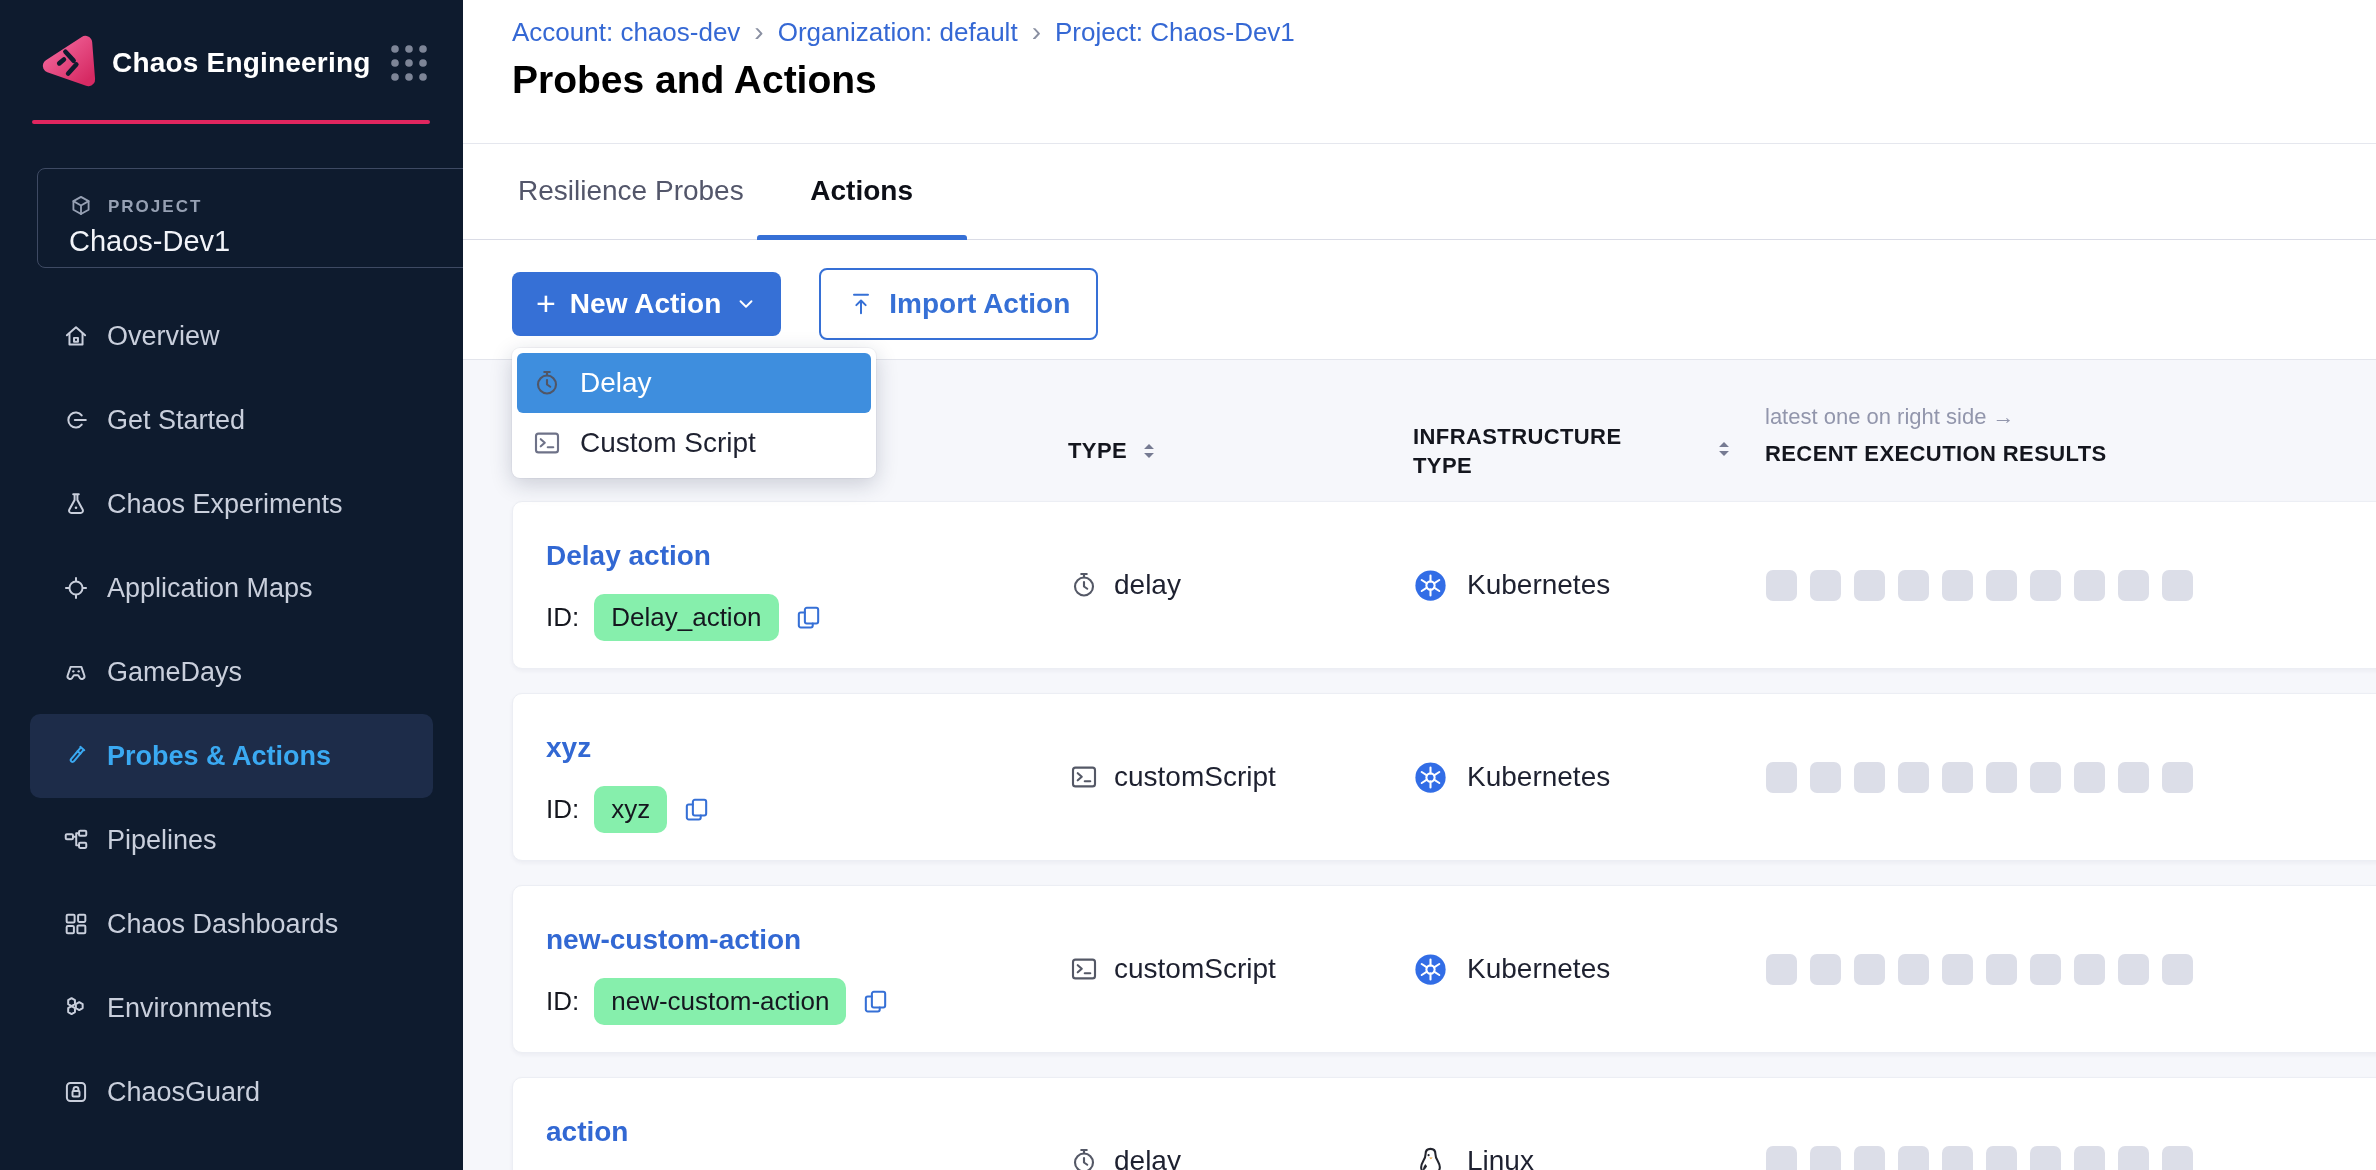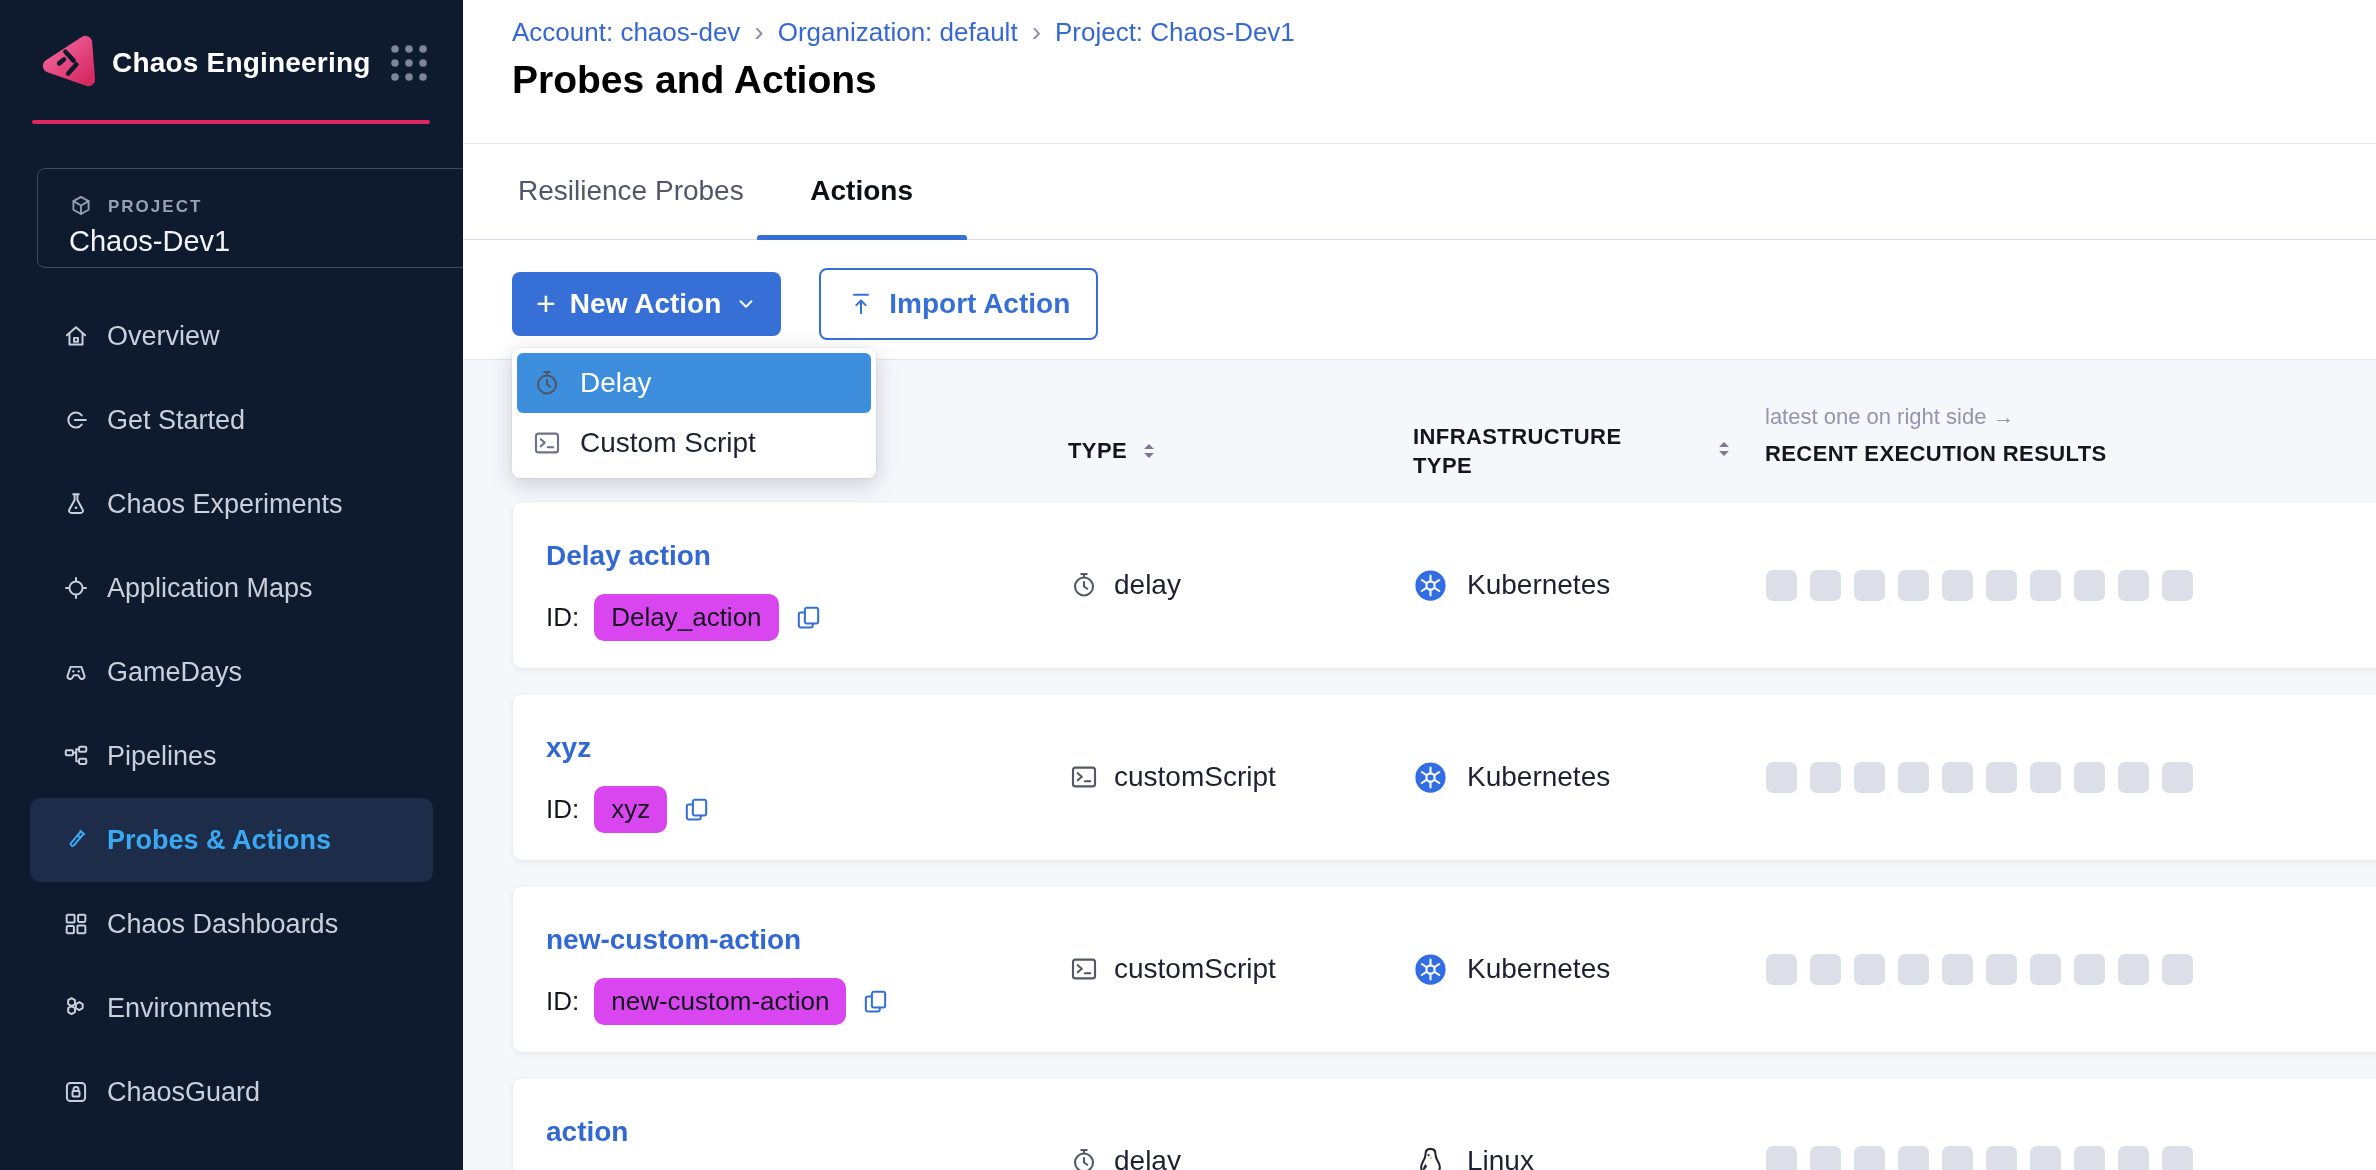--- a/index.html
+++ b/index.html
@@ -82,21 +82,21 @@
   .th-results { position:absolute; left:1302px; top:44px; }
   .th-text { font-size:22px; font-weight:bold; color:#14161e; letter-spacing:.4px; }
   .sort-icon { width:22px; height:22px; color:#767b92; cursor:pointer; }
   .results-note { font-size:22px; color:#9296ac; margin-bottom:11px; }
   .rows { position:absolute; left:0; right:0; top:141px; display:flex; flex-direction:column; gap:24px; }
   .row { position:relative; margin-left:49px; margin-right:-24px; height:168px; background:#fff;
     border:1px solid #eceef4; border-radius:10px; box-shadow:0 2px 4px rgba(35,45,75,.05); }
   .row-name { position:absolute; left:33px; top:38px; font-size:28px; font-weight:bold; color:var(--link); cursor:pointer; text-decoration:none; }
   .row-id { position:absolute; left:33px; top:92px; display:flex; align-items:center; }
   .id-label { font-size:26px; color:#15171f; }
-  .id-pill { margin-left:15px; background:#d946ef; border-radius:10px; padding:8px 17px; font-size:26px; color:#15171f; }
+  .id-pill { margin-left:15px; background:#86efac; border-radius:10px; padding:8px 17px; font-size:26px; color:#15171f; }
   .copy-icon { width:29px; height:29px; margin-left:15px; color:var(--accent); cursor:pointer; }
   .cell-type { position:absolute; left:556px; top:0; bottom:0; display:flex; align-items:center; gap:15px; }
   .cell-type .t-icon { width:30px; height:30px; color:#545866; }
   .cell-type .t-text { font-size:28px; color:#1e2130; }
   .cell-infra { position:absolute; left:901px; top:0; bottom:0; display:flex; align-items:center; gap:20px; }
   .cell-infra .i-icon { width:33px; height:33px; }
   .cell-infra .i-text { font-size:28px; color:#1e2130; }
   .cell-results { position:absolute; left:1253px; top:0; bottom:0; display:flex; align-items:center; gap:13px; }
   .res-block { width:31px; height:31px; border-radius:7px; background:#dcdee8; }
 </style>
@@ -201,43 +201,43 @@
           <svg viewBox="0 0 24 24">
             <g stroke="currentColor" fill="none" stroke-width="1.7" stroke-linecap="round" stroke-linejoin="round">
               <path d="M7.4 7.6h9.2l2.6 7.6a2.2 2.2 0 0 1-3.8 2l-1.6-2.4H10.2L8.6 17.2a2.2 2.2 0 0 1-3.8-2Z"></path>
               <circle cx="9.7" cy="11.4" r="1" fill="currentColor" stroke="none"></circle>
               <circle cx="14.3" cy="11.4" r="1" fill="currentColor" stroke="none"></circle>
             </g>
           </svg>
         </span>
                  <span class="nav-label">GameDays</span>
       </div>
+      <div class="nav-item active">
+        <span class="nav-icon">
+          <svg viewBox="0 0 24 24">
+            <g stroke="currentColor" fill="none" stroke-width="1.7" stroke-linecap="round" stroke-linejoin="round" transform="rotate(40 12 12)">
+              <path d="M9.8 3.6h4.4M10.4 3.6v12.9a1.6 1.6 0 0 0 3.2 0V3.6"></path>
+              <path d="M10.4 8h3.2"></path>
+            </g>
+          </svg>
+        </span>
+                 <span class="nav-label">Probes &amp; Actions</span>
+      </div>
       <div class="nav-item">
         <span class="nav-icon">
           <svg viewBox="0 0 24 24">
             <g stroke="currentColor" fill="none" stroke-width="1.7" stroke-linecap="round" stroke-linejoin="round">
               <rect x="3.2" y="7" width="6.2" height="4.4" rx="1"></rect>
               <rect x="14.6" y="4" width="6.2" height="4.4" rx="1"></rect>
               <rect x="14.6" y="14.4" width="6.2" height="4.4" rx="1"></rect>
               <path d="M9.4 9.2h2.8V6.2h2.4M12.2 9.2v7.4h2.4"></path>
             </g>
           </svg>
         </span>
                  <span class="nav-label">Pipelines</span>
-      </div>
-      <div class="nav-item active">
-        <span class="nav-icon">
-          <svg viewBox="0 0 24 24">
-            <g stroke="currentColor" fill="none" stroke-width="1.7" stroke-linecap="round" stroke-linejoin="round" transform="rotate(40 12 12)">
-              <path d="M9.8 3.6h4.4M10.4 3.6v12.9a1.6 1.6 0 0 0 3.2 0V3.6"></path>
-              <path d="M10.4 8h3.2"></path>
-            </g>
-          </svg>
-        </span>
-                 <span class="nav-label">Probes &amp; Actions</span>
       </div>
       <div class="nav-item">
         <span class="nav-icon">
           <svg viewBox="0 0 24 24">
             <g stroke="currentColor" fill="none" stroke-width="1.7" stroke-linecap="round" stroke-linejoin="round">
               <rect x="4" y="4" width="6.8" height="6.8" rx="1"></rect>
               <rect x="13.8" y="4" width="6.2" height="6.2" rx="1"></rect>
               <rect x="4" y="13.8" width="6.2" height="6.2" rx="1"></rect>
               <rect x="13.2" y="13.2" width="6.8" height="6.8" rx="1"></rect>
             </g>

